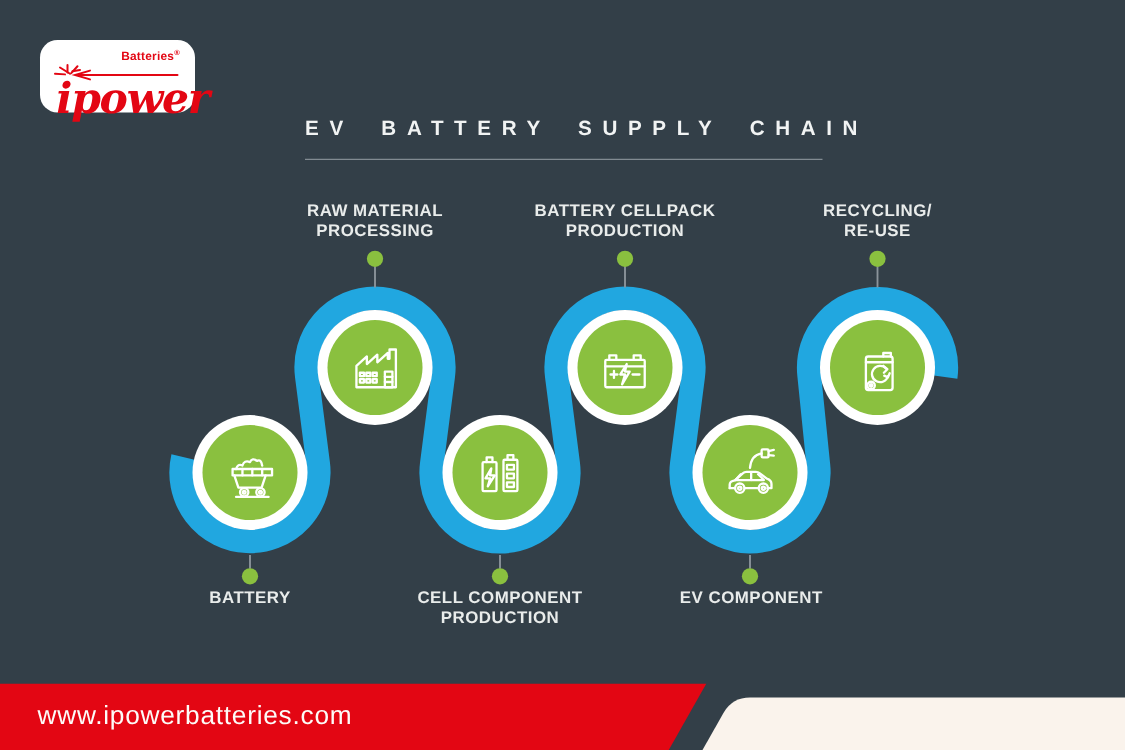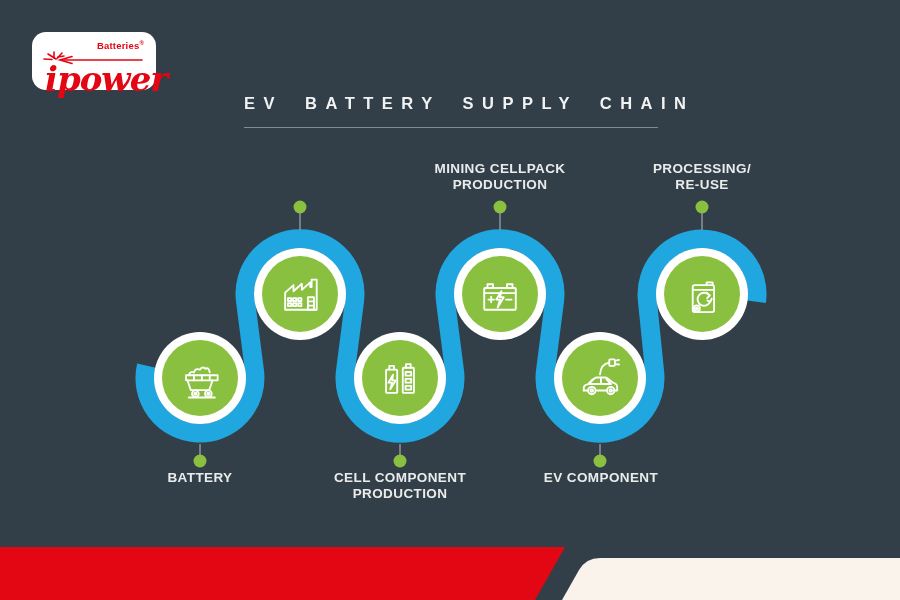--- a/index.html
+++ b/index.html
@@ -222,26 +222,29 @@
         <path d="M35.5 29 A7 7 0 1 0 37 35.5"></path>
         <path d="M33 26.5 L36.5 29.5 L33.5 32.5"></path>
         <path d="M38.5 33 L37 36.5 L33.8 35"></path>
         <circle cx="22.5" cy="43.5" r="3.2"></circle>
           <circle cx="22.5" cy="43.5" r="1.1"></circle>
       </g>
     </svg>
   </div>
 
   <div class="stage-label" style="left:95px;top:470px;">BATTERY</div>
+  <div class="stage-label" style="left:195px;top:161px;">RAW MATERIAL
+PROCESSING</div>
   <div class="stage-label" style="left:295px;top:470px;">CELL COMPONENT
 PRODUCTION</div>
-  <div class="stage-label" style="left:395px;top:161px;">MINING CELLPACK
+  <div class="stage-label" style="left:395px;top:161px;">BATTERY CELLPACK
 PRODUCTION</div>
   <div class="stage-label" style="left:496px;top:470px;">EV COMPONENT</div>
-  <div class="stage-label" style="left:597px;top:161px;">PROCESSING/
+  <div class="stage-label" style="left:597px;top:161px;">RECYCLING/
 RE-USE</div>
 
   <svg class="footer-svg" width="900" height="60" viewBox="0 0 900 60">
     <polygon class="footer-red" points="0,7 565,7 535,60 0,60"></polygon>
     <path class="footer-cream" d="M900 18 H600 Q586 18 579 30 L562 60 H900 Z"></path>
   </svg>
+  <div class="footer-url">www.ipowerbatteries.com</div>
 
 </div>
 
 </body></html>

